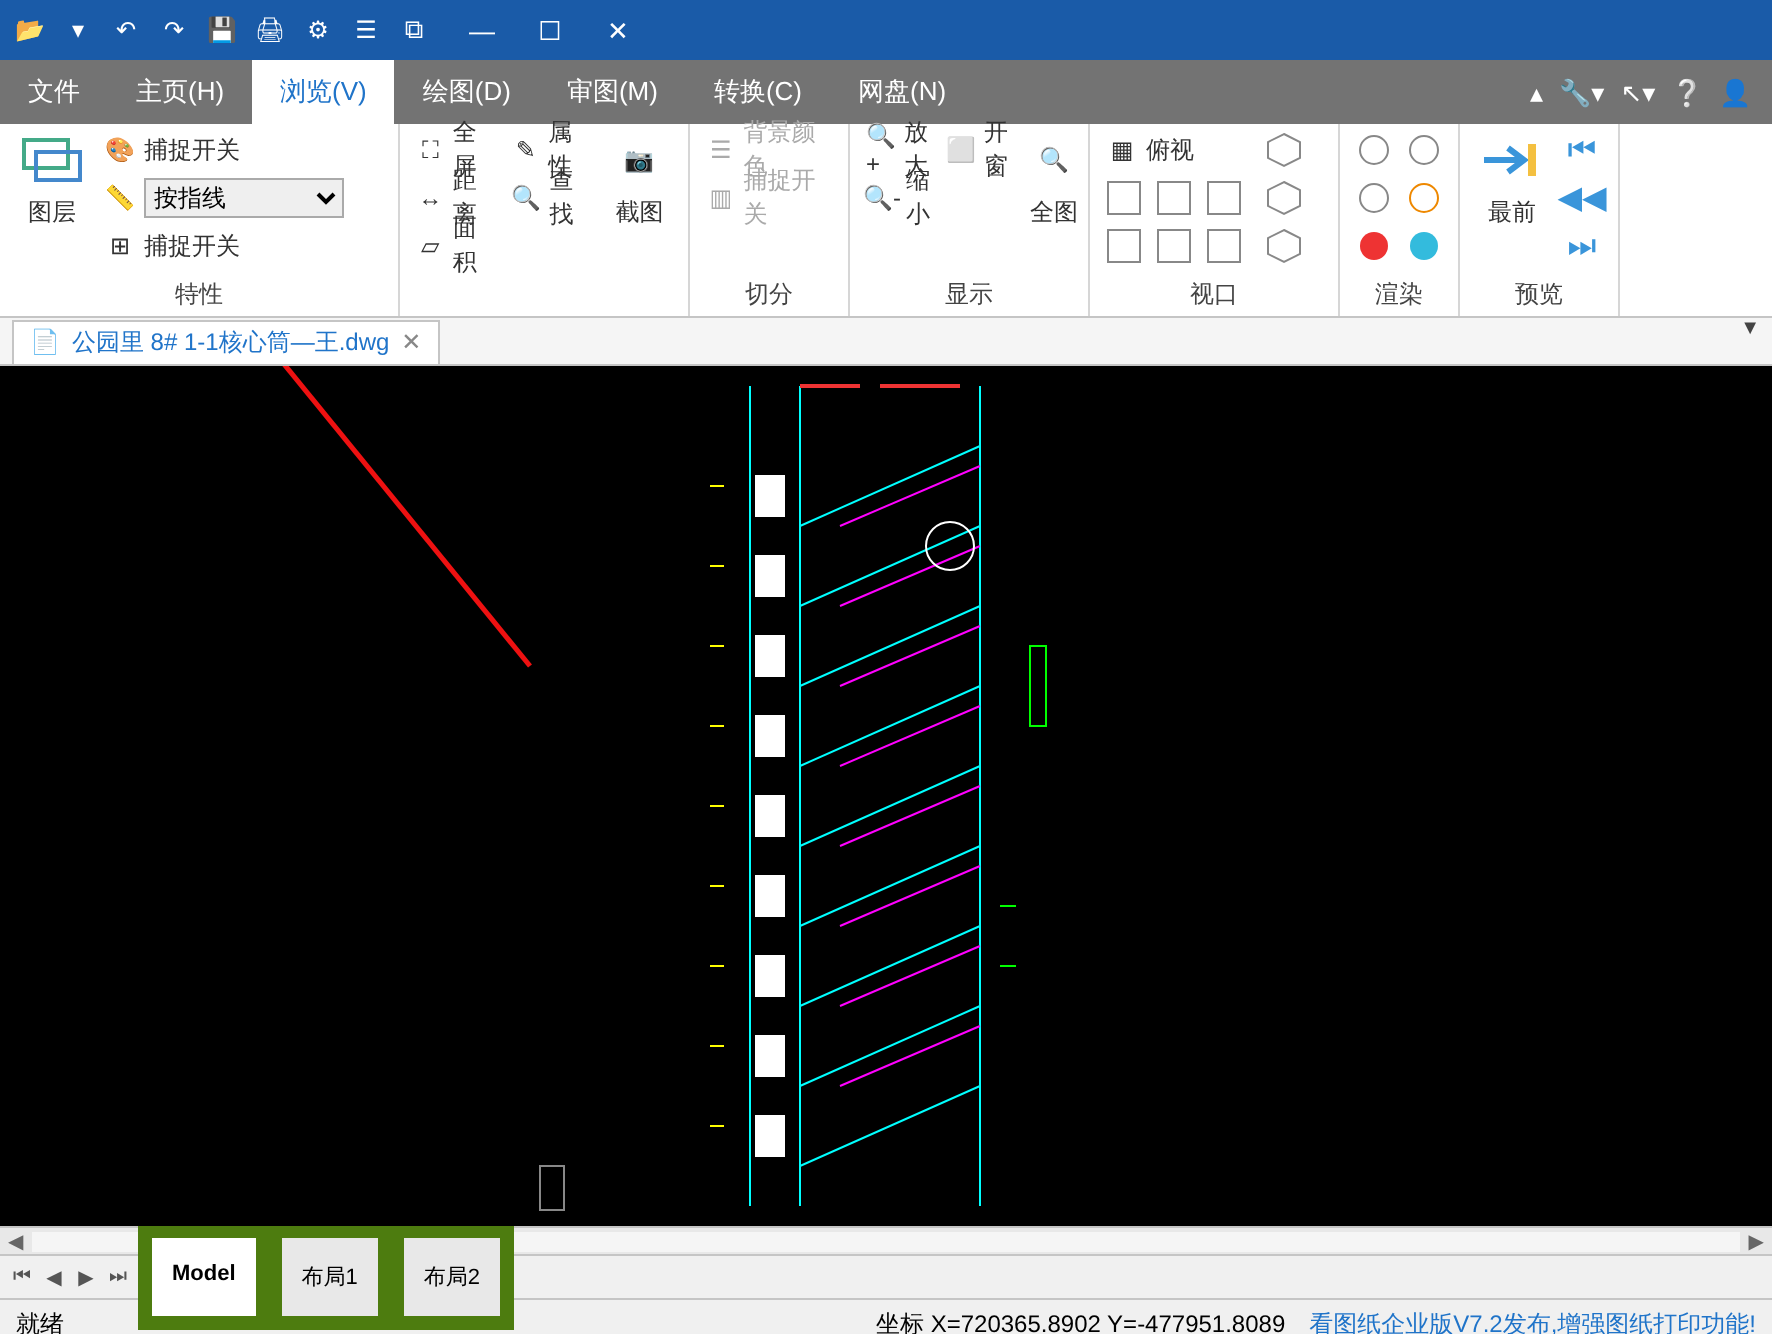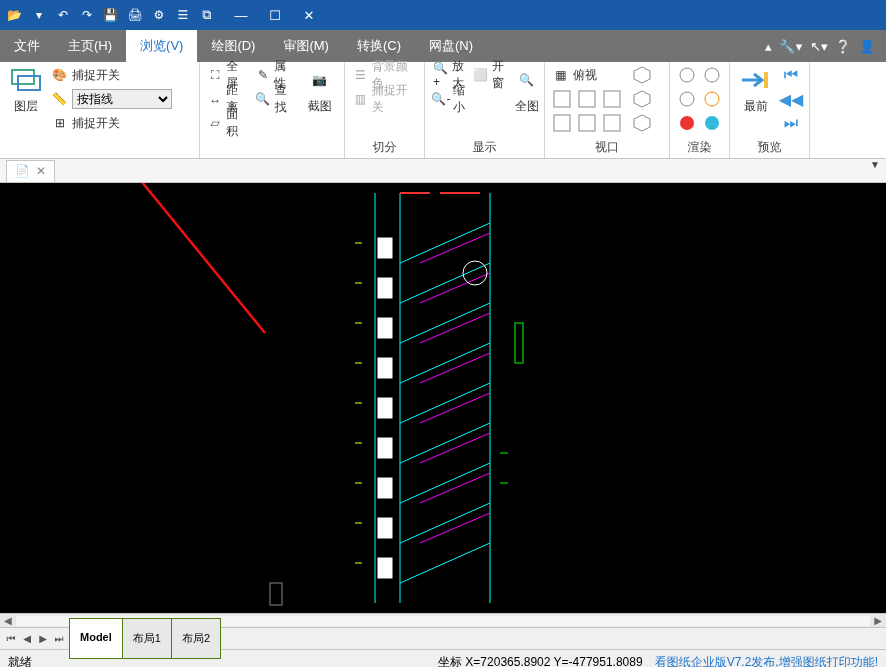--- a/index.html
+++ b/index.html
@@ -33,21 +33,21 @@
 .tabbar { height: 24px; background: #f5f5f5; border-bottom: 1px solid #c5c5c5; display: flex; align-items: center; padding-left: 6px; position: relative; }
 .doc-tab { display: flex; align-items: center; gap: 6px; font-size: 12px; color: #2074c9; padding: 0 8px; height: 22px; border: 1px solid #c5c5c5; border-bottom: none; background: #fff; }
 
 .canvas { height: 430px; background: #000; position: relative; overflow: hidden; }
 .arrow-annot { position:absolute; left:35px; top:-130px; pointer-events:none; }
 
 .layout-bar { height: 22px; background: #f0f0f0; border-top: 1px solid #c5c5c5; display: flex; align-items: center; font-size: 12px; }
 .layout-nav { display:flex; align-items:center; gap:2px; padding: 0 4px; }
 .lnav { width:14px; height:14px; display:flex; align-items:center; justify-content:center; cursor:pointer; color:#555; font-size:10px;}
 .layout-tabs { display:flex; }
-.layout-tab { border:1px solid #4d7c0f; background:#e8e8e8; padding:12px 10px; font-size:11px; cursor:pointer; margin-left:-1px; }
+.layout-tab { border:7px solid #4d7c0f; background:#e8e8e8; padding:12px 10px; font-size:11px; cursor:pointer; margin-left:-1px; }
 .layout-tab.active { background:#fff; font-weight:bold; }
 
 .statusbar { height: 26px; border-top: 1px solid #c5c5c5; background: #f0f0f0; display: flex; align-items: center; font-size: 12px; padding: 0 8px; }
 .statusbar .spacer { flex:1; }
 .statusbar a { color: #2074c9; text-decoration: underline; cursor:pointer; }
 
 
 .cad-svg { position:absolute; left:0; top:0; }
 
 .ribbon-collapse { position:absolute; right:6px; top:0; color:#444; font-size:10px; cursor:pointer; }
@@ -112,20 +112,21 @@
         <div class="rbtn-small">
           <span class="icon16">📏</span>
           <select class="dd"><option>按指线</option></select>
         </div>
         <div class="rbtn-small">
           <span class="icon16">⊞</span>
           <span>捕捉开关</span>
         </div>
       </div>
     </div>
+    <div class="ribbon-group-title">特性</div>
   </div>
 
   <div class="ribbon-group" style="width:145px;">
     <div class="ribbon-group-body">
       <div class="col">
         <div class="rbtn-small">
             <span class="icon16">⛶</span>
             <span>全屏</span>
           </div>
         <div class="rbtn-small">
@@ -321,20 +322,21 @@
         <span class="iconsq" style="color:#3a95da;">⏭</span>
       </div>
     </div>
     <div class="ribbon-group-title">预览</div>
   </div>
 </div>
 
 <div class="tabbar">
   <div class="doc-tab">
     <span>📄</span>
+    <span>公园里 8# 1-1核心筒—王.dwg</span>
     <span style="color:#888;">✕</span>
   </div>
   <span class="ribbon-collapse">▼</span>
 </div>
 
 <div class="canvas">
   <svg class="cad-svg" width="886" height="430">
 
     <g stroke="#0ff" stroke-width="1" fill="none">
       <line x1="375" y1="10" x2="375" y2="420"></line>

